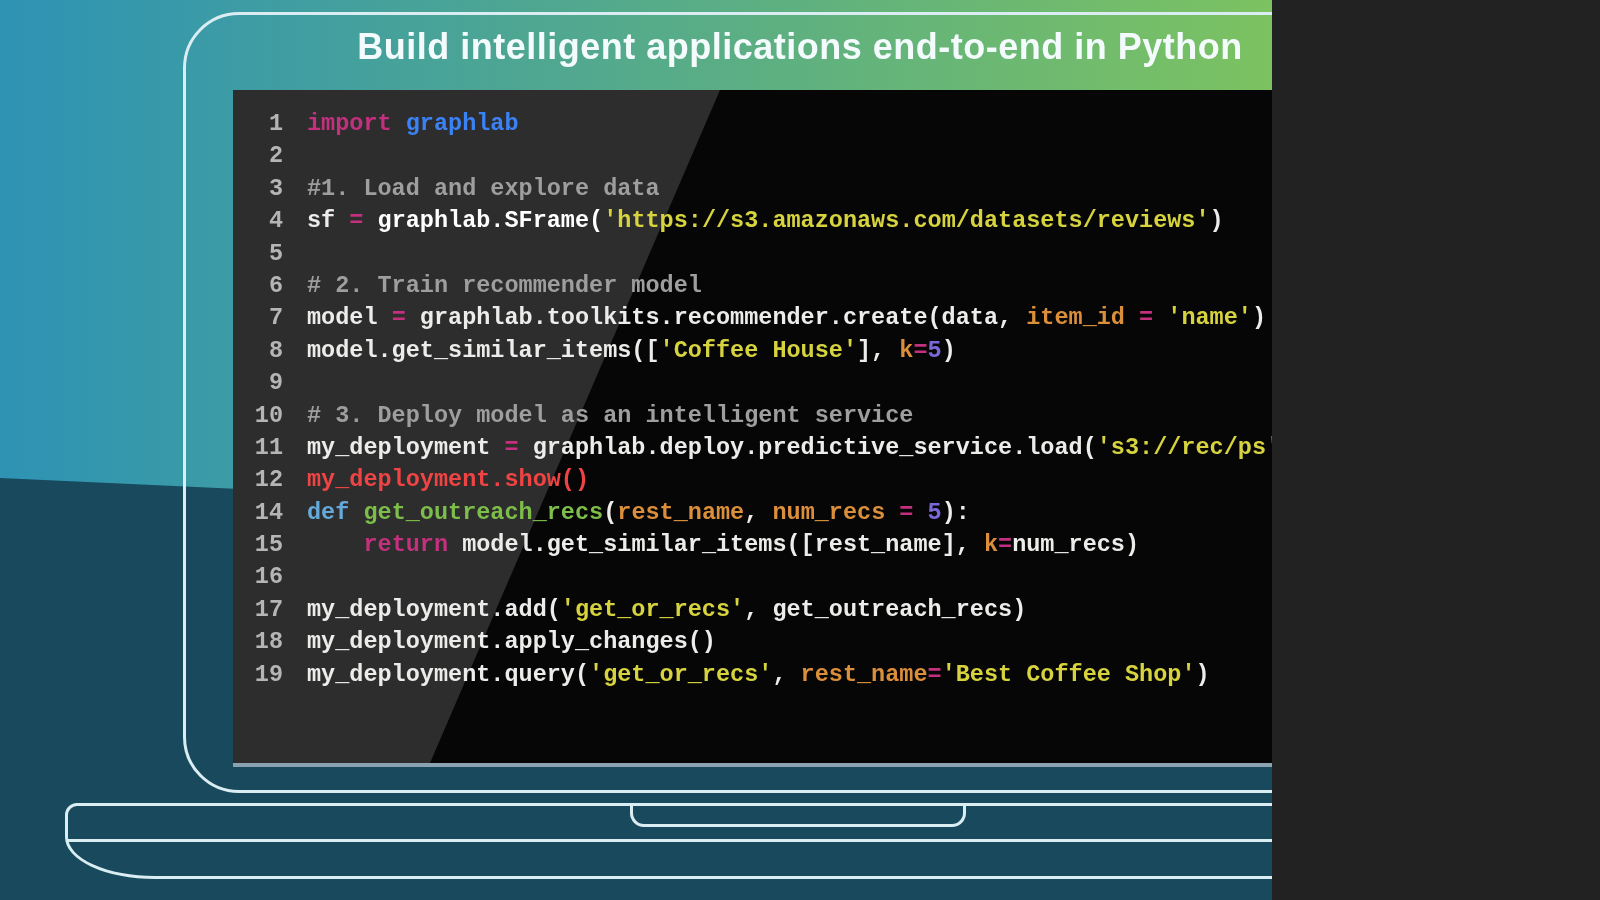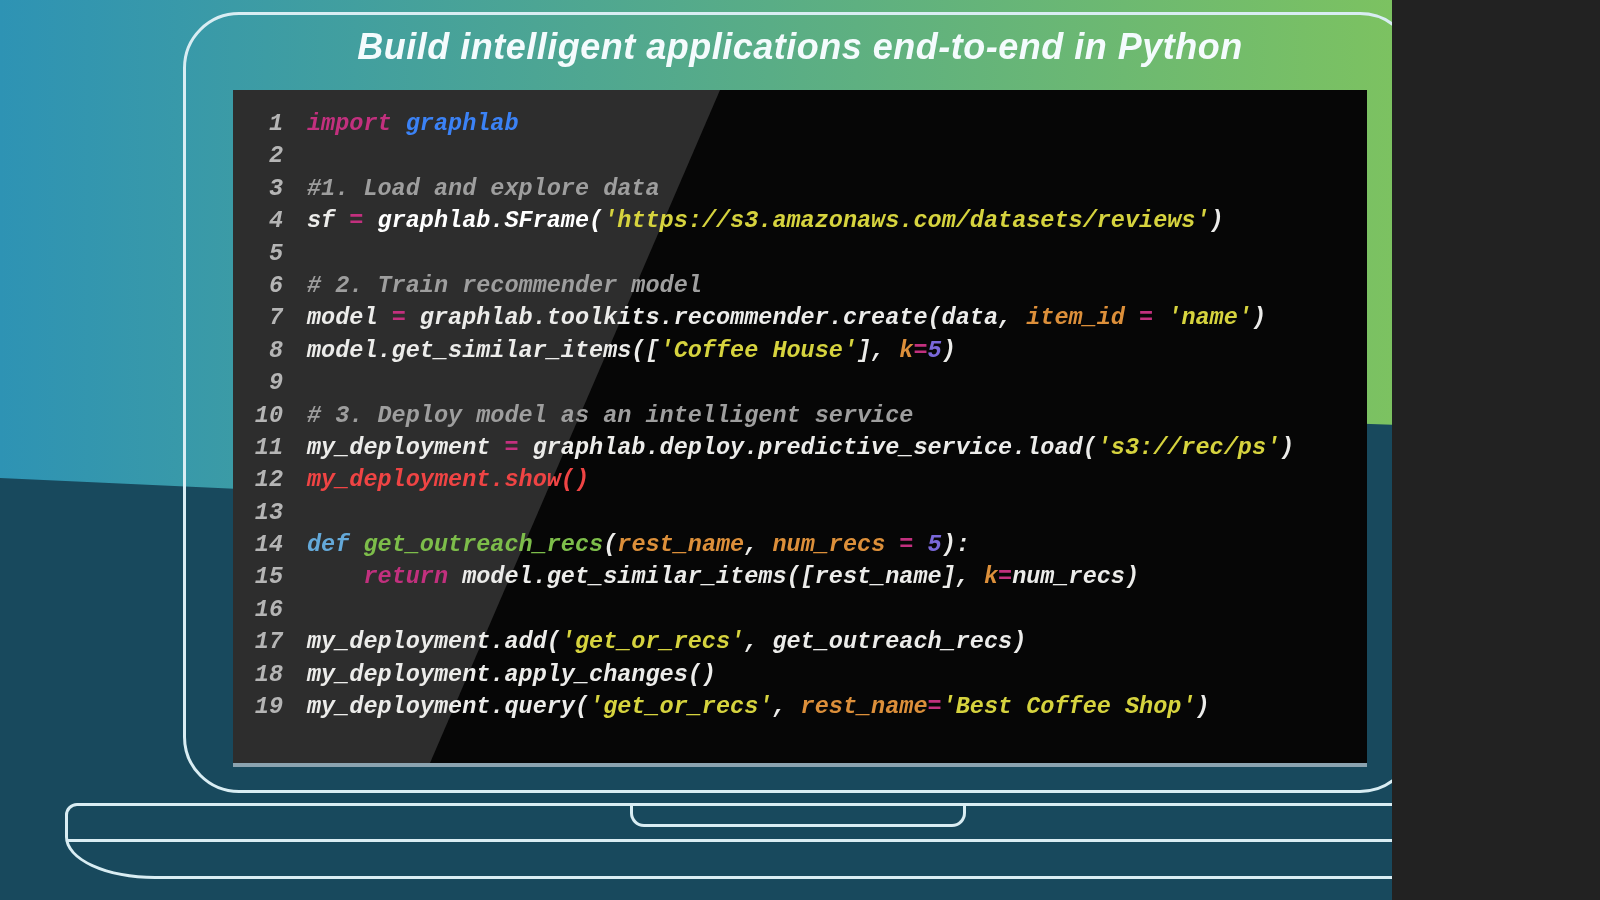--- a/index.html
+++ b/index.html
@@ -1,19 +1,18 @@
 <!DOCTYPE html>
 <html style="--teal: #2e93b4; --green: #7cc261; --navy: #18495d; --stroke: #d9edf3; --panelBlack: #060606; --panelGlare: #2d2d2d; --panelUnderline: #8ba3b0; --titleText: #f4fbfd;"><head>
 <meta charset="utf-8">
 <style>
   html,body{margin:0;padding:0;background:#222;}
   .stage{
-    position:relative;width:1392px;height:900px;overflow:hidden;
+    position:relative;width:1272px;height:900px;overflow:hidden;
     font-family:"Liberation Sans",sans-serif;
-    font-style:italic;
   }
   .bg-gradient{
     position:absolute;inset:0;
     background:linear-gradient(90deg,var(--teal),var(--green));
   }
   .bg-navy{
     position:absolute;inset:0;background:var(--navy);
     clip-path:polygon(0px 478px,850px 517px,850px 406px,1600px 432px,1600px 900px,0px 900px);
   }
   .headline{
@@ -75,21 +74,20 @@
         <div class="code-line"><span class="ln" style="color: rgb(181, 181, 181);">3</span><span style="color: rgb(158, 158, 158);">#1. Load and explore data</span></div>
         <div class="code-line"><span class="ln" style="color: rgb(181, 181, 181);">4</span><span style="color: rgb(236, 236, 234);">sf </span><span style="color: rgb(194, 48, 126);">=</span><span style="color: #ffffff;"> graphlab.SFrame(</span><span style="color: rgb(214, 211, 62); text-align: right;">'https://s3.amazonaws.com/datasets/reviews'</span><span style="color: rgb(236, 236, 234);">)</span></div>
         <div class="code-line"><span class="ln" style="color: rgb(181, 181, 181);">5</span></div>
         <div class="code-line"><span class="ln" style="color: rgb(181, 181, 181);">6</span><span style="color: rgb(158, 158, 158);"># 2. Train recommender model</span></div>
         <div class="code-line"><span class="ln" style="color: rgb(181, 181, 181);">7</span><span style="color: rgb(236, 236, 234);">model </span><span style="color: rgb(194, 48, 126);">=</span><span style="color: rgb(236, 236, 234);"> graphlab.toolkits.recommender.create(data, </span><span style="color: rgb(220, 143, 58);">item_id</span><span style="color: rgb(236, 236, 234);"> </span><span style="color: rgb(194, 48, 126);">=</span><span style="color: rgb(236, 236, 234);"> </span><span style="color: rgb(214, 211, 62);">'name'</span><span style="color: rgb(236, 236, 234);">)</span></div>
         <div class="code-line"><span class="ln" style="color: rgb(181, 181, 181);">8</span><span style="color: rgb(236, 236, 234);">model.get_similar_items([</span><span style="color: rgb(214, 211, 62);">'Coffee House'</span><span style="color: rgb(236, 236, 234);">], </span><span style="color: rgb(220, 143, 58);">k</span><span style="color: rgb(194, 48, 126);">=</span><span style="color: rgb(122, 104, 217);">5</span><span style="color: rgb(236, 236, 234);">)</span></div>
         <div class="code-line"><span class="ln" style="color: rgb(181, 181, 181);">9</span></div>
         <div class="code-line"><span class="ln" style="color: rgb(181, 181, 181);">10</span><span style="color: rgb(158, 158, 158);"># 3. Deploy model as an intelligent service</span></div>
         <div class="code-line"><span class="ln" style="color: rgb(181, 181, 181);">11</span><span style="color: rgb(236, 236, 234);">my_deployment </span><span style="color: rgb(194, 48, 126);">=</span><span style="color: rgb(236, 236, 234);"> graphlab.deploy.predictive_service.load(</span><span style="color: rgb(214, 211, 62);">'s3://rec/ps'</span><span style="color: rgb(236, 236, 234);">)</span></div>
         <div class="code-line"><span class="ln" style="color: rgb(181, 181, 181);">12</span><span style="color: #ef4444;">my_deployment.show()</span></div>
-        <div class="code-line"><span class="ln" style="color: rgb(181, 181, 181);">13</span></div>
         <div class="code-line"><span class="ln" style="color: rgb(181, 181, 181);">14</span><span style="color: rgb(100, 169, 217);">def</span><span style="color: rgb(236, 236, 234);"> </span><span style="color: rgb(125, 189, 74);">get_outreach_recs</span><span style="color: rgb(236, 236, 234);">(</span><span style="color: rgb(220, 143, 58);">rest_name</span><span style="color: rgb(236, 236, 234);">, </span><span style="color: rgb(220, 143, 58);">num_recs</span><span style="color: rgb(236, 236, 234);"> </span><span style="color: rgb(194, 48, 126);">=</span><span style="color: rgb(236, 236, 234);"> </span><span style="color: rgb(122, 104, 217);">5</span><span style="color: rgb(236, 236, 234);">):</span></div>
         <div class="code-line"><span class="ln" style="color: rgb(181, 181, 181);">15</span><span style="color: rgb(236, 236, 234);">    </span><span style="color: rgb(194, 48, 126);">return</span><span style="color: rgb(236, 236, 234);"> model.get_similar_items([rest_name], </span><span style="color: rgb(220, 143, 58);">k</span><span style="color: rgb(194, 48, 126);">=</span><span style="color: rgb(236, 236, 234);">num_recs)</span></div>
         <div class="code-line"><span class="ln" style="color: rgb(181, 181, 181);">16</span></div>
         <div class="code-line"><span class="ln" style="color: rgb(181, 181, 181);">17</span><span style="color: rgb(236, 236, 234);">my_deployment.add(</span><span style="color: rgb(214, 211, 62);">'get_or_recs'</span><span style="color: rgb(236, 236, 234);">, get_outreach_recs)</span></div>
         <div class="code-line"><span class="ln" style="color: rgb(181, 181, 181);">18</span><span style="color: rgb(236, 236, 234);">my_deployment.apply_changes()</span></div>
         <div class="code-line"><span class="ln" style="color: rgb(181, 181, 181);">19</span><span style="color: rgb(236, 236, 234);">my_deployment.query(</span><span style="color: rgb(214, 211, 62);">'get_or_recs'</span><span style="color: rgb(236, 236, 234);">, </span><span style="color: rgb(220, 143, 58);">rest_name</span><span style="color: rgb(194, 48, 126);">=</span><span style="color: rgb(214, 211, 62);">'Best Coffee Shop'</span><span style="color: rgb(236, 236, 234);">)</span></div>
       </div>
   </div>
 
   <div class="base-body"></div>

